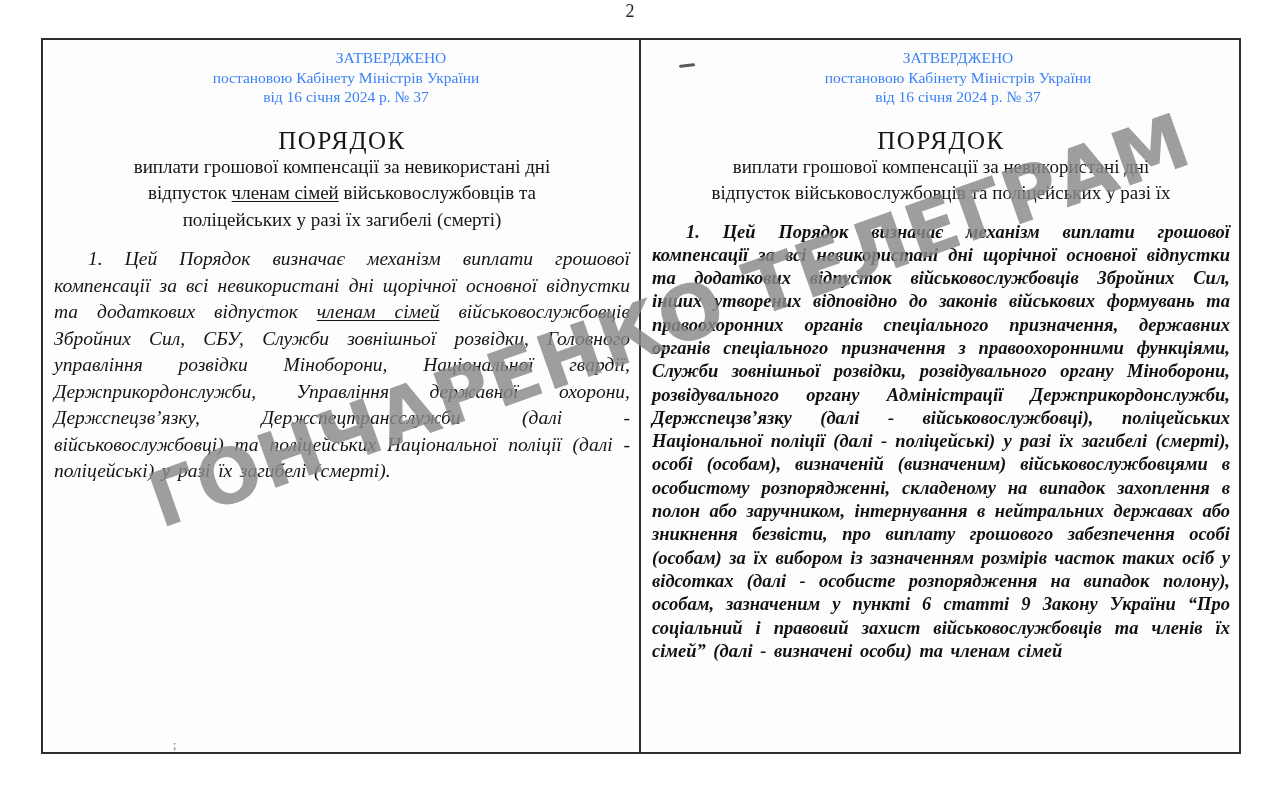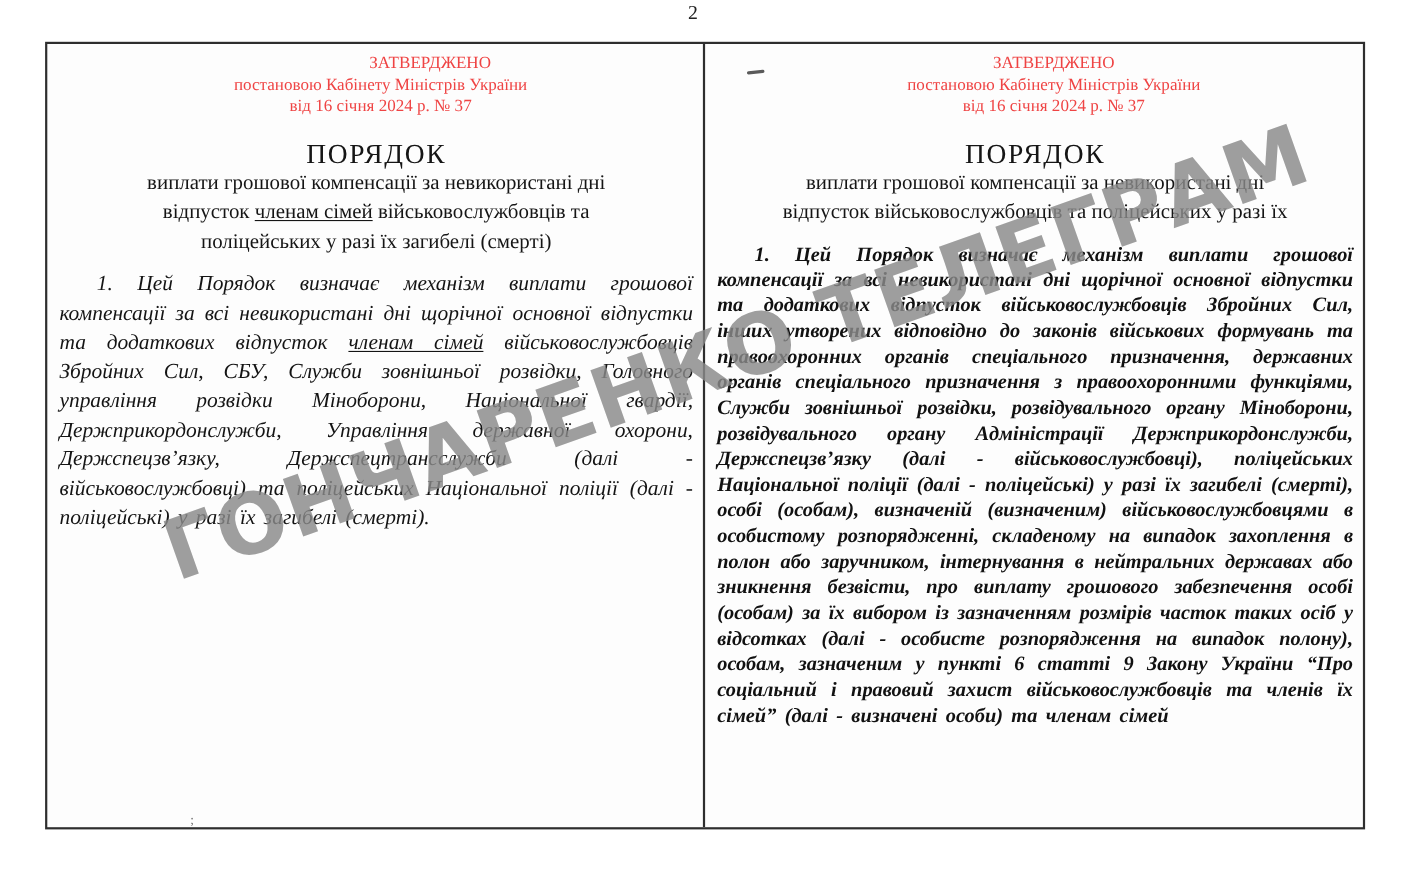--- a/index.html
+++ b/index.html
@@ -42,21 +42,21 @@
     overflow: hidden;
   }
   .page.left { border-right: 2px solid #2e2e2e; }
 
   .approved {
     width: 312px;
     margin: 3px 116px 0 auto;
     text-align: center;
     font-size: 15.5px;
     line-height: 19.5px;
-    color: #ef4444;
+    color: #3b82f6;
   }
   .page.left .approved { margin-right: 128px; }
   .page.left .approved .l1 { transform: translateX(45px); }
 
   .doc-title {
     margin-top: 21px;
     text-align: center;
     font-size: 25px;
     letter-spacing: 1.5px;
     line-height: 26px;

